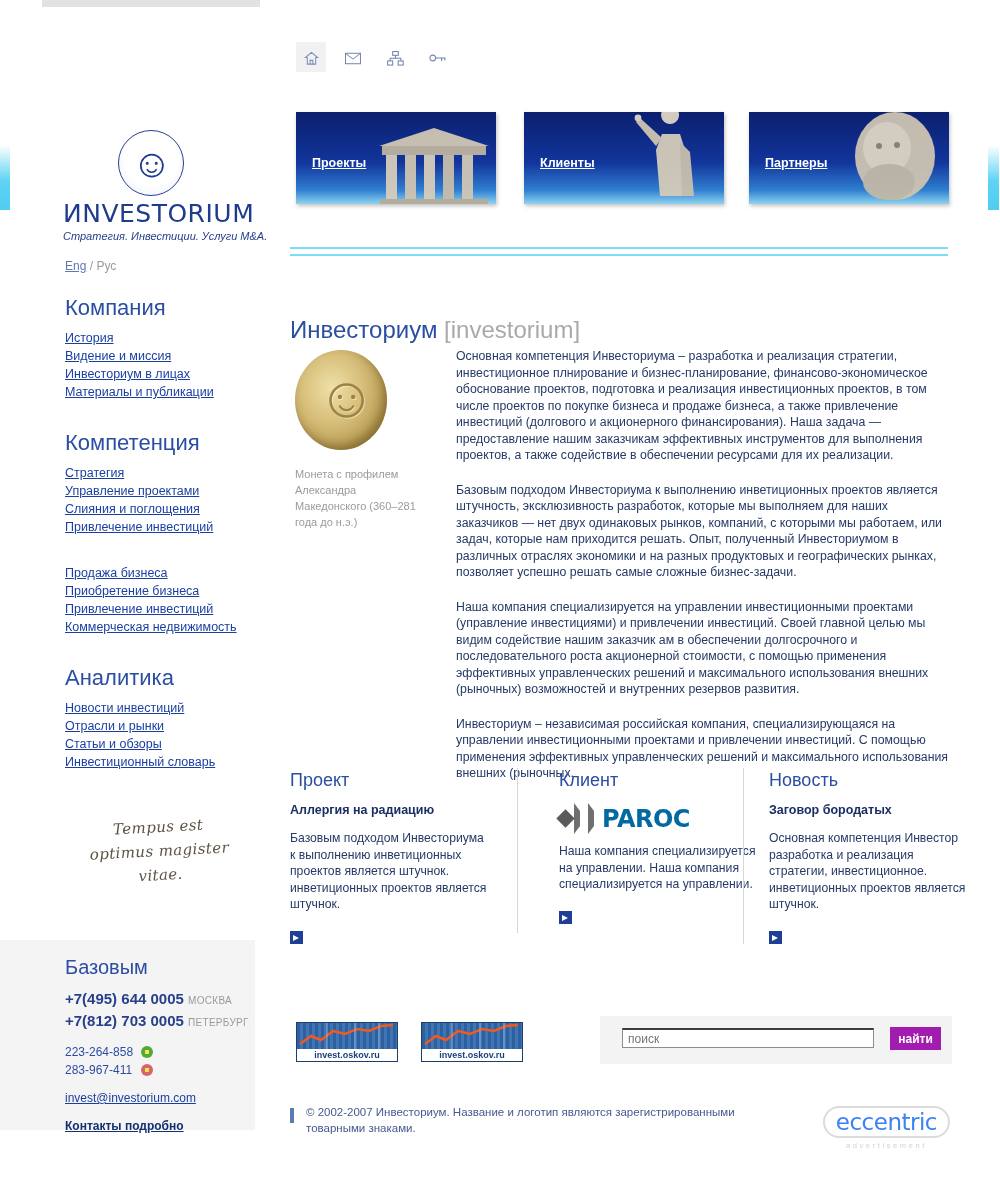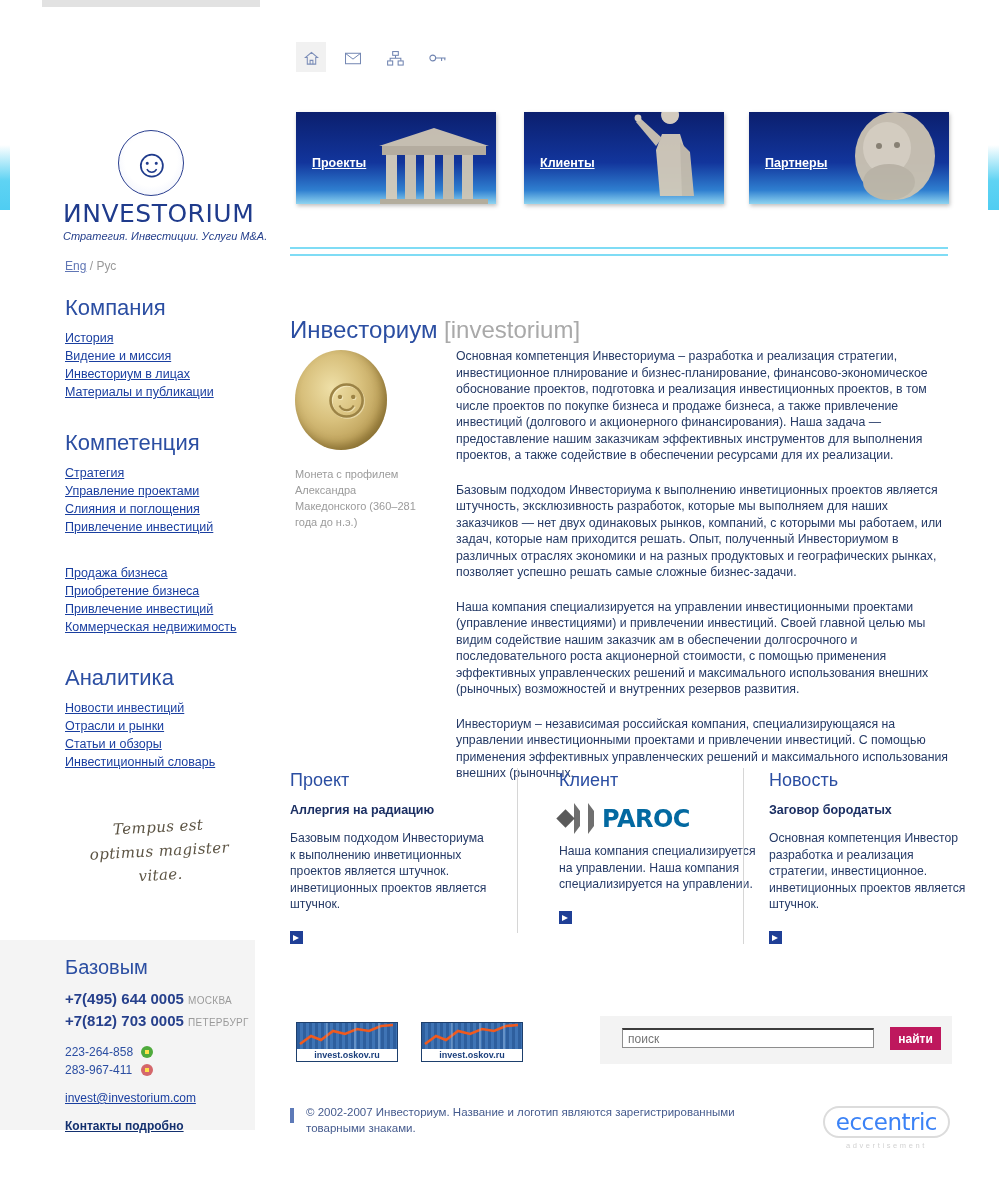--- a/index.html
+++ b/index.html
@@ -133,21 +133,21 @@
   .gbanner.g2{left:131px;}
   .gbanner .line{position:absolute;left:0;top:0;width:100px;height:26px;}
   .gbanner .lbl{position:absolute;left:0;bottom:0;width:100px;height:12px;background:#ffffff;
     font-size:9px;font-weight:bold;color:#1b3f7c;text-align:center;line-height:12px;}
 
   .searchbox{position:absolute;left:310px;top:-6px;width:352px;height:48px;background:#f3f3f3;}
   .search-input{position:absolute;left:22px;top:12px;width:252px;height:20px;
     border:1px solid #8d8d8d;border-top:2px solid #3c3c3c;background:#fff;
     font-family:"Liberation Sans",sans-serif;font-size:12px;color:#555;padding:0 5px;box-sizing:border-box;}
   .search-btn{position:absolute;left:290px;top:11px;width:51px;height:23px;
-    background:#be185d;color:#fff;border:0;font-family:"Liberation Sans",sans-serif;
+    background:#a21caf;color:#fff;border:0;font-family:"Liberation Sans",sans-serif;
     font-size:12px;font-weight:bold;cursor:pointer;}
 
   .footer{position:absolute;left:2px;top:1104px;width:660px;height:50px;}
   .foot-bar{position:absolute;left:0;top:4px;width:4px;height:15px;background:#5d7ab8;}
   .foot-text{position:absolute;left:16px;top:0;font-size:11.5px;line-height:16px;color:#445a8d;width:430px;}
   .ecc{position:absolute;right:0;top:2px;text-align:center;}
   .ecc-name{font-family:"DejaVu Sans",sans-serif;font-size:23px;color:#3b82f6;
     border:2px solid #dcdcdc;border-radius:17px;padding:1px 11px;letter-spacing:-.5px;}
   .ecc-sub{font-size:7.5px;color:#d2d2d2;letter-spacing:2.6px;margin-top:3px;}
 </style>

